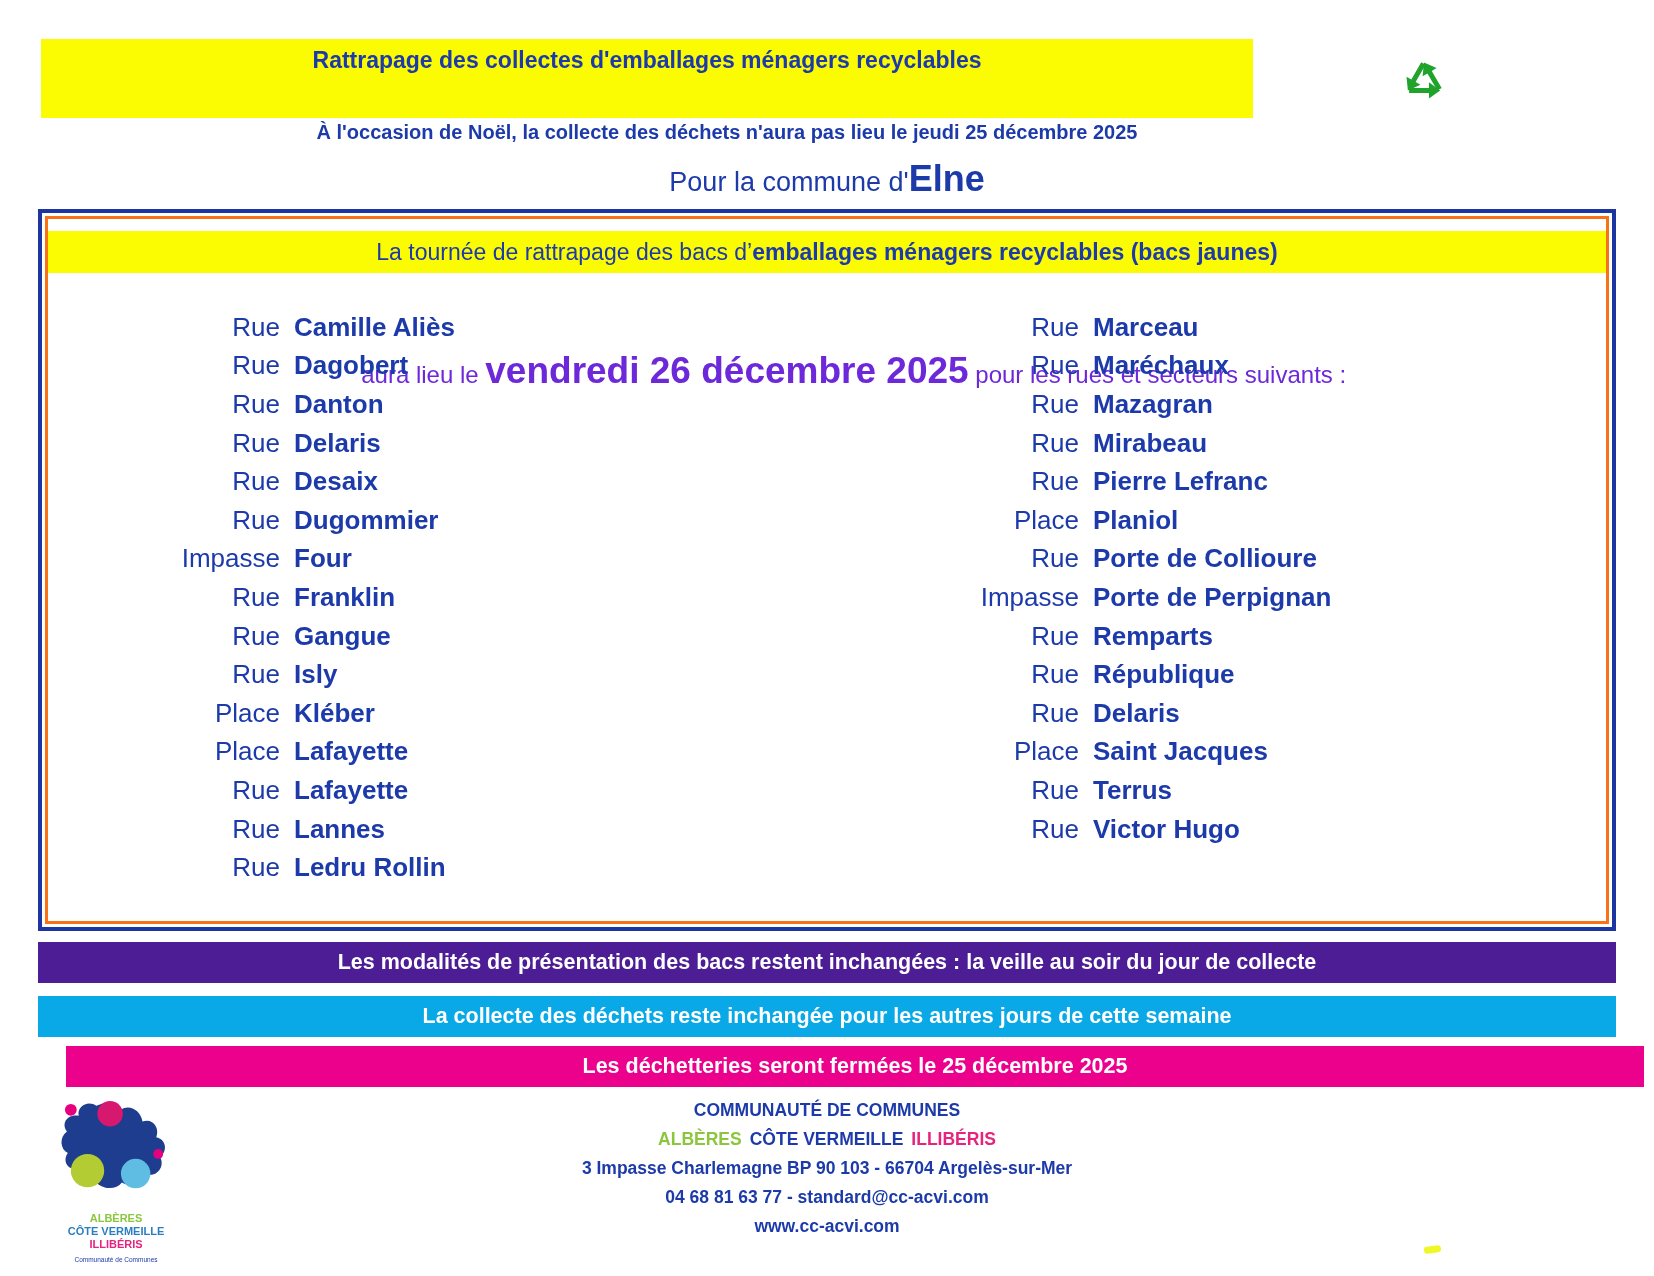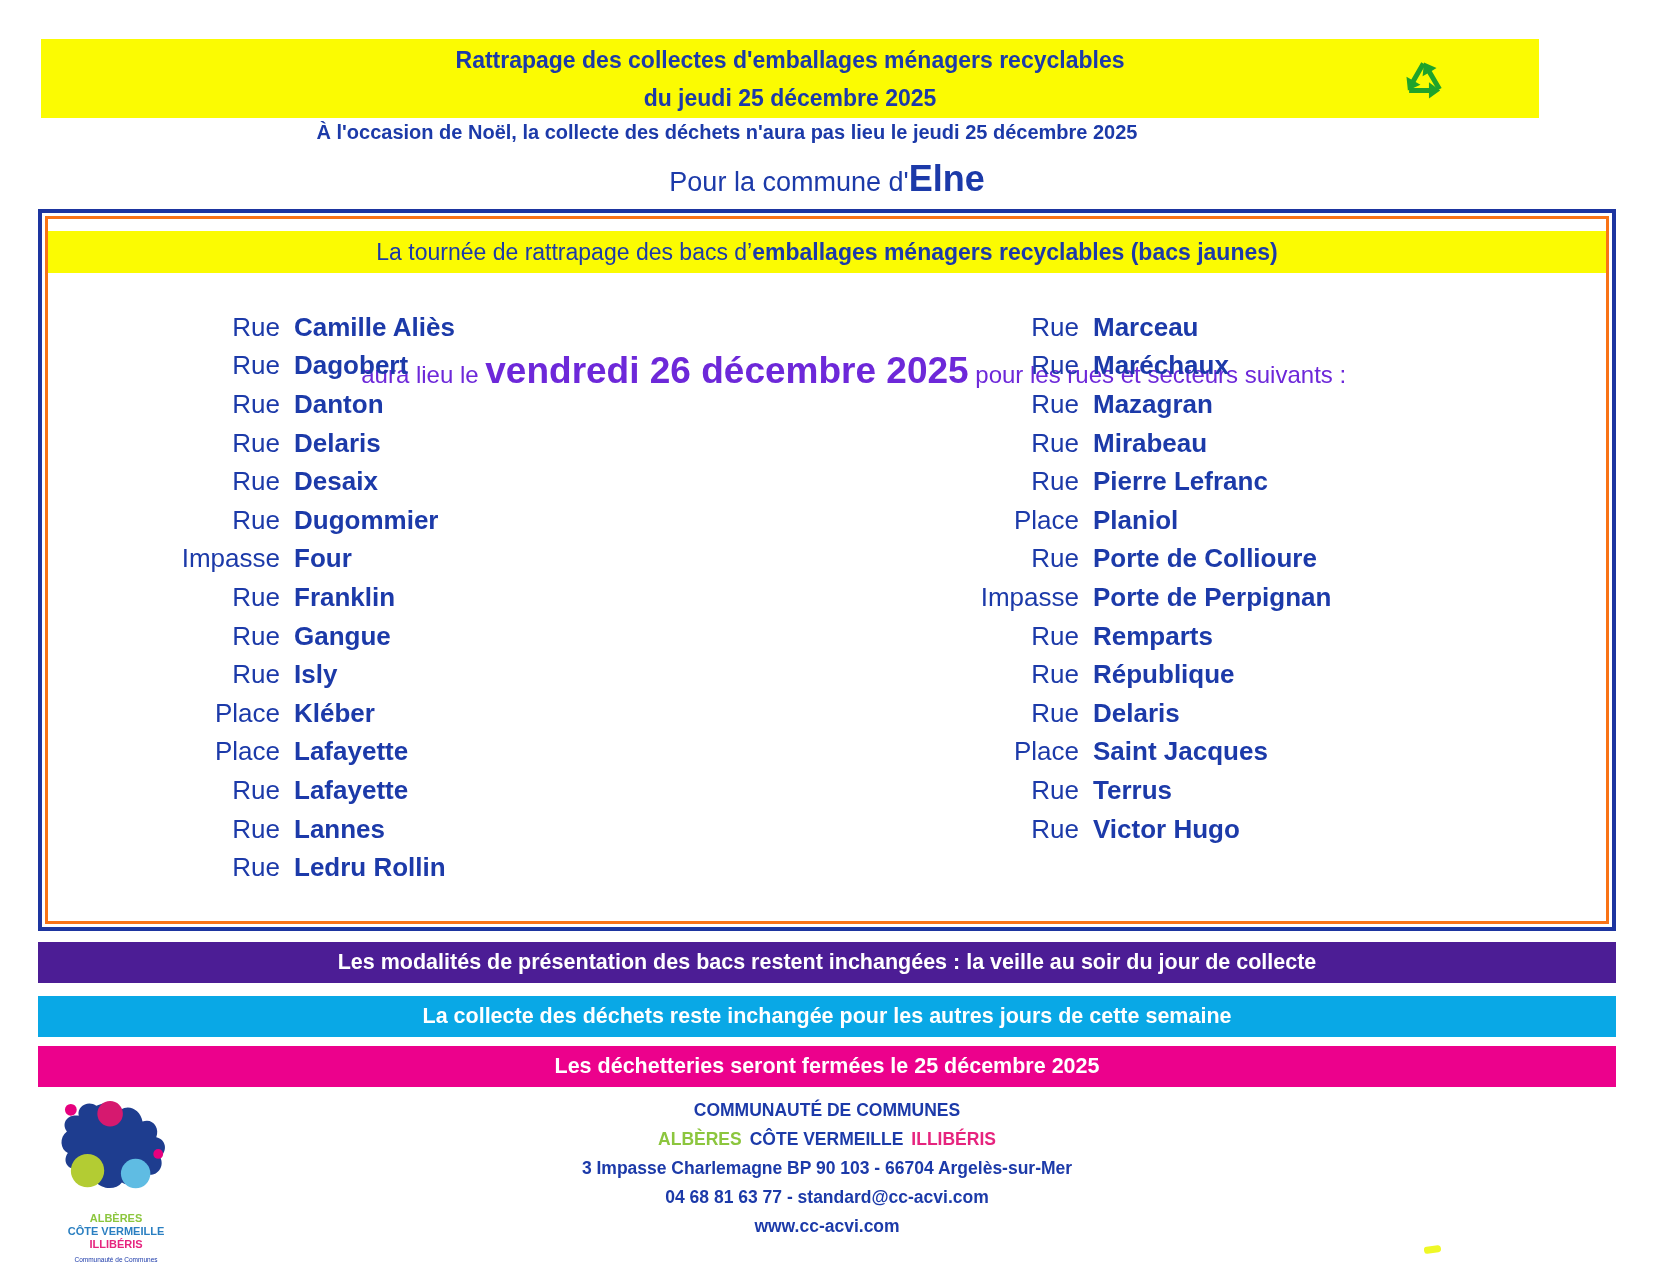--- a/index.html
+++ b/index.html
@@ -3,21 +3,21 @@
 <meta charset="utf-8">
 <style>
   html,body{margin:0;padding:0;}
   body{
     width:1654px;height:1276px;position:relative;background:#ffffff;
     font-family:"Liberation Sans", sans-serif;overflow:hidden;
     color:#1C3AA9;
   }
   
   .top-banner{
-    position:absolute;left:41px;top:39px;width:1498px;height:79px;
+    position:absolute;left:41px;top:39px;width:1212px;height:79px;
     background:#FBFB02;
   }
   .top-banner-text{
     position:absolute;left:0;right:0;top:2px;text-align:center;
     font-size:23px;font-weight:bold;line-height:38px;color:#1C3AA9;
   }
   .recycle-wrap{position:absolute;left:1352px;top:8px;width:62px;height:62px;}
   
   .subtitle{
     position:absolute;left:0;top:121px;width:1454px;text-align:center;
@@ -55,21 +55,21 @@
   .street-row{display:flex;align-items:center;height:38.6px;font-size:26px;color:#1C3AA9;}
   .street-type{width:232px;text-align:right;flex:0 0 auto;}
   .street-name{margin-left:14px;font-weight:bold;white-space:nowrap;}
   
   .banner{
     position:absolute;left:38px;width:1578px;height:41px;text-align:center;
     color:#ffffff;font-weight:bold;font-size:21.5px;line-height:41px;
   }
   .banner-green{top:942px;background:#4c1d95;}
   .banner-blue{top:996px;background:#09A8E6;}
-  .banner-pink{top:1046px;background:#EC018C;}
+  .banner-pink{top:1046px;background:#EC018C;margin-left:28px;}
   
   .footer-text{
     position:absolute;left:38px;top:1096px;width:1578px;text-align:center;
     font-weight:bold;font-size:17.5px;color:#1C3AA9;
   }
   .f-line{height:29px;line-height:29px;}
   .org-name .c-green{color:#8CC63E;margin:0 4px;}
   .org-name .c-navy{color:#1C3AA9;margin:0 4px;}
   .org-name .c-pink{color:#E6247E;margin:0 4px;}
   .logo{position:absolute;left:50px;top:1098px;width:132px;text-align:center;}
@@ -84,21 +84,20 @@
   }
 </style>
 </head>
 <body>
 
 <div>
 
   <header class="top-banner">
     <div class="top-banner-text">
       <div>Rattrapage des collectes d'emballages ménagers recyclables</div>
-      <div>du jeudi 25 décembre 2025</div>
     </div>
     <div class="recycle-wrap">
       <svg viewBox="0 0 100 100" width="62" height="62" aria-hidden="true">
         <g fill="#1FA32B">
           <path d="M26 66 L58 66 L58 57 L76 70 L58 83 L58 74 L26 74 Z" transform="rotate(0 50 62)"></path>
           <path d="M26 66 L58 66 L58 57 L76 70 L58 83 L58 74 L26 74 Z" transform="rotate(120 50 55)"></path>
           <path d="M26 66 L58 66 L58 57 L76 70 L58 83 L58 74 L26 74 Z" transform="rotate(240 50 55)"></path>
         </g>
       </svg>
     </div>

